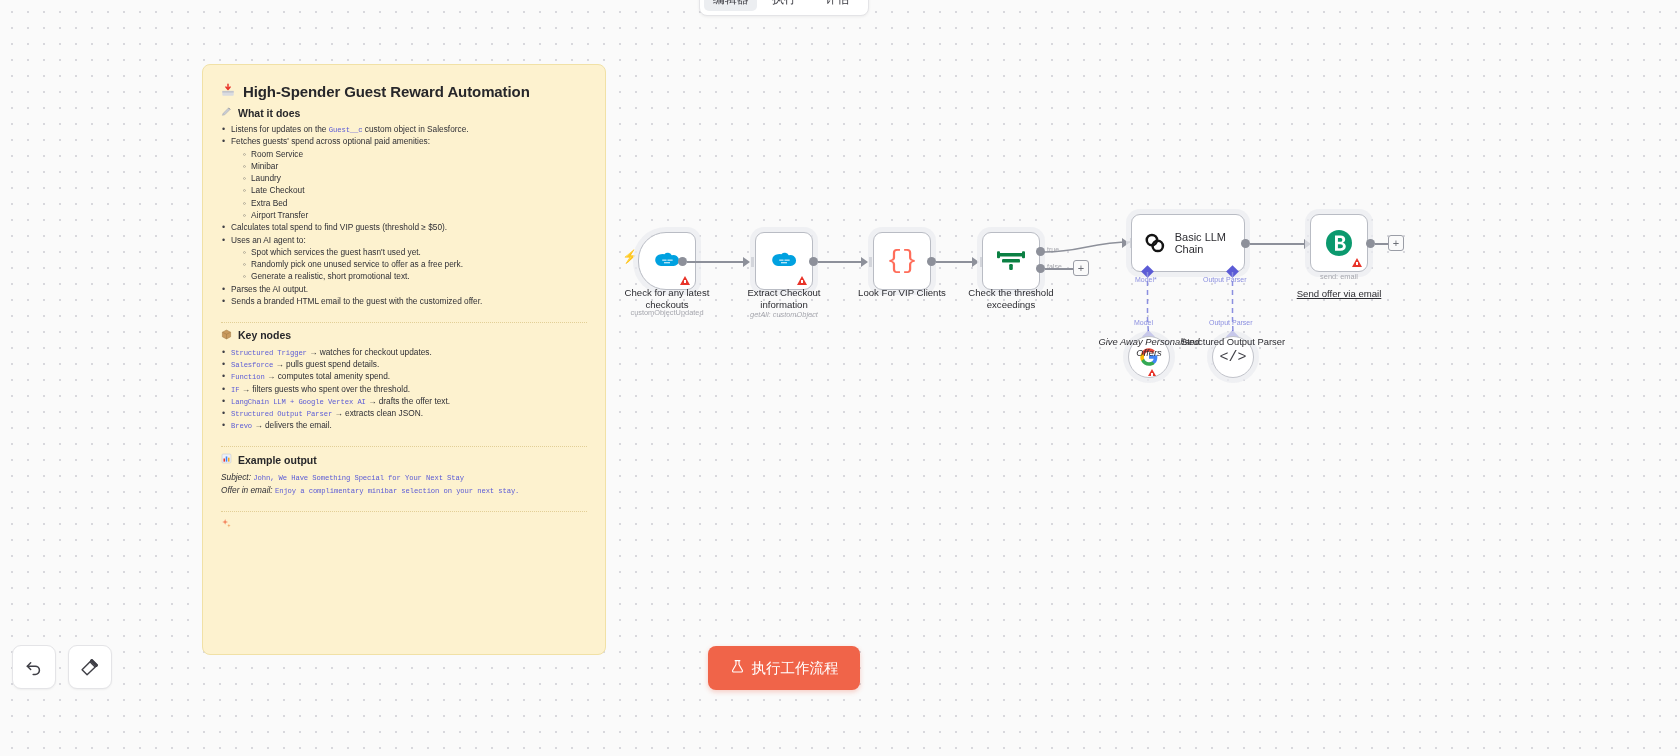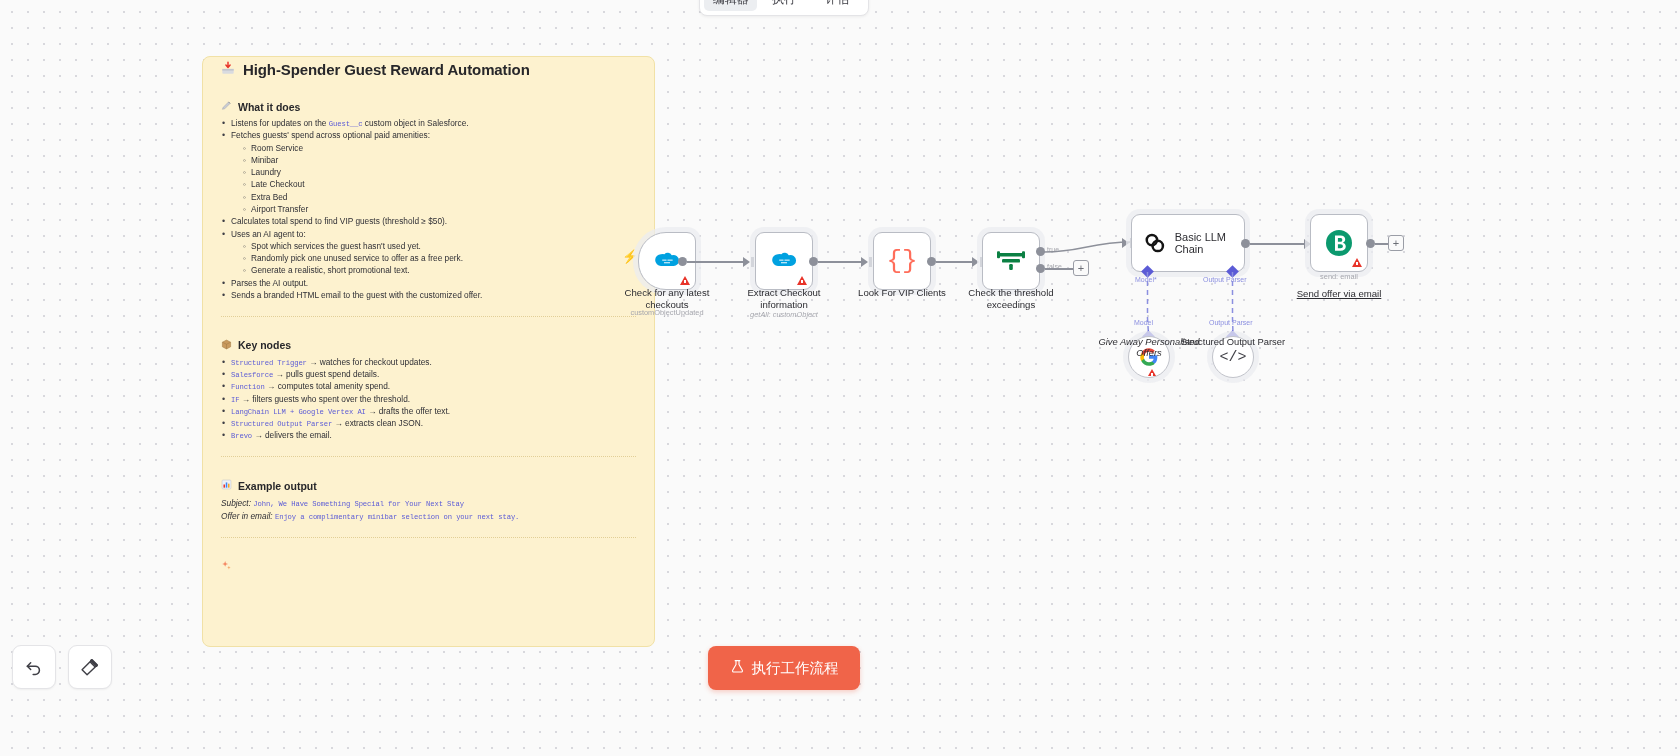--- a/index.html
+++ b/index.html
@@ -38,43 +38,43 @@
     color: #3f3f46;
     padding: 4px 2px 5px;
     border-radius: 5px;
     line-height: 14px;
   }
   .top-tab.active { background: #eceef1; }
 
   
   .sticky {
     position: absolute;
-    left: 202px; top: 56px;
-    width: 453px; height: 591px;
+    left: 202px; top: 64px;
+    width: 404px; height: 591px;
     background: #fdf2cf;
     border: 1px solid #f1e1a6;
     border-radius: 8px;
-    padding: 4px 18px 10px 18px;
+    padding: 18px 18px 10px 18px;
     overflow: hidden;
   }
   .sticky-title {
     display: flex; align-items: center; gap: 8px;
     font-size: 15px; font-weight: 600; color: #27272a;
     letter-spacing: -0.1px;
   }
   .sticky-lead {
     margin-top: 22px;
     font-size: 15.5px; font-weight: 700; color: #27272a;
     line-height: 1.18;
     letter-spacing: -0.2px;
   }
   .sec-head {
     display: flex; align-items: center; gap: 6px;
     font-size: 10.5px; font-weight: 700; color: #27272a;
-    margin-top: 22px; margin-bottom: 5px;
+    margin-top: 6px; margin-bottom: 5px;
   }
   .sticky ul { list-style: none; }
   .sticky li {
     position: relative;
     font-size: 8.3px; color: #2f2f35;
     line-height: 1.42;
     padding-left: 10px;
     margin-bottom: 0.5px;
   }
   .sticky li::before {

